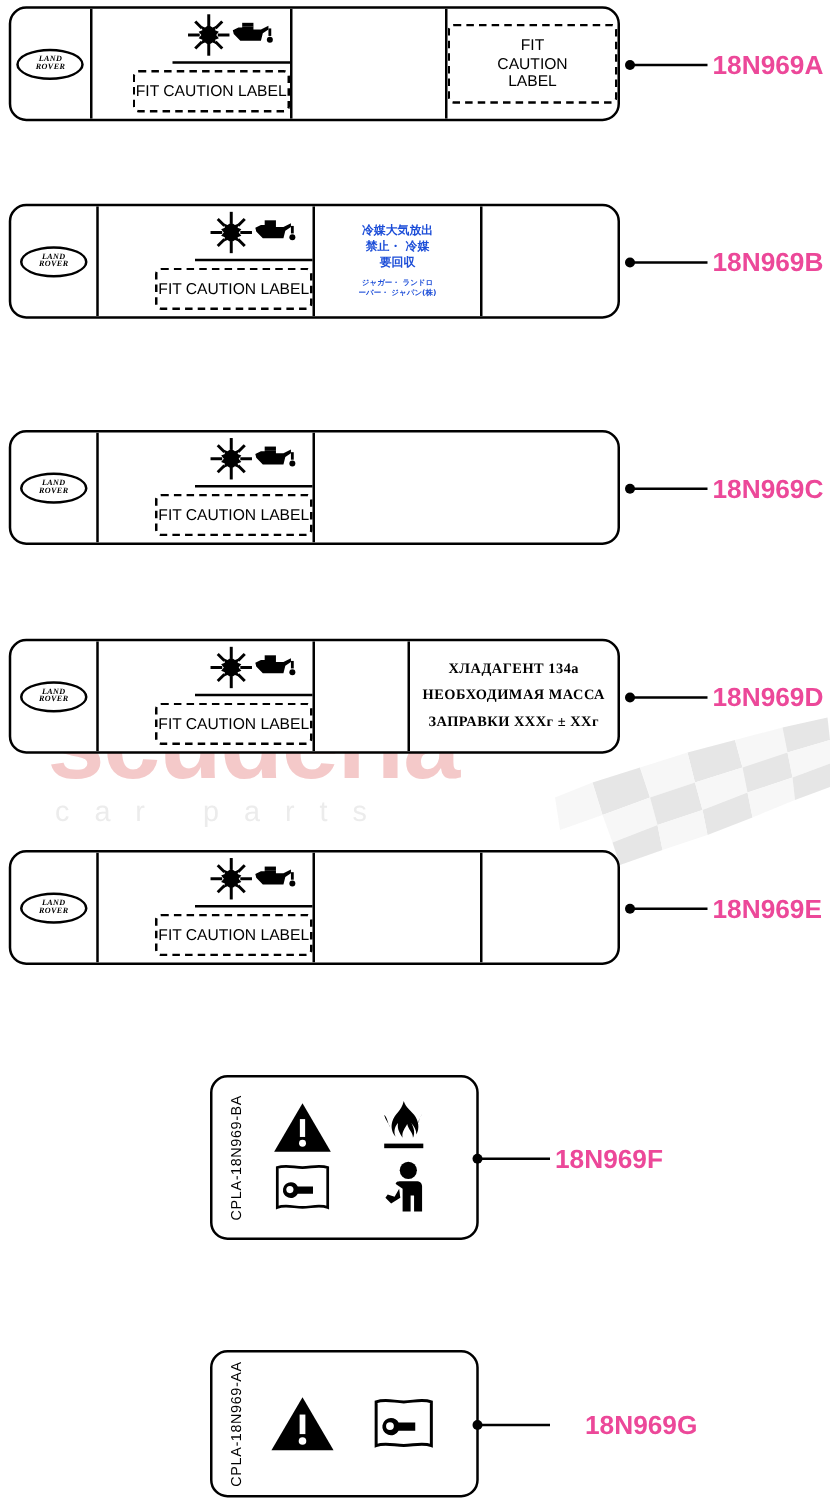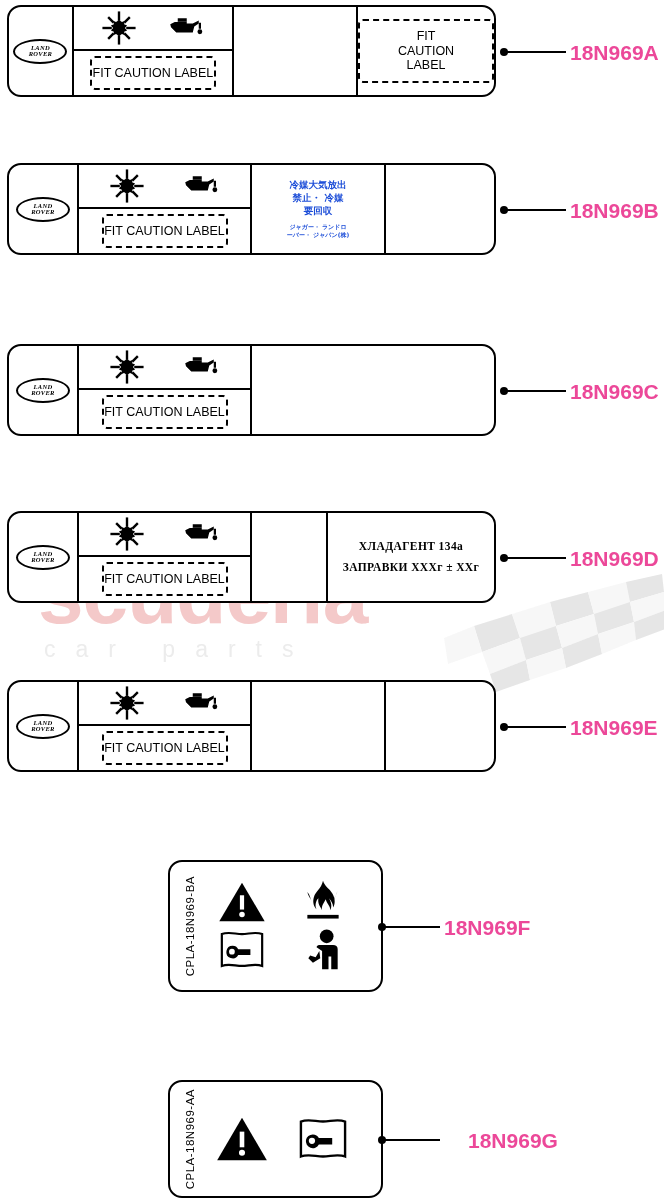--- a/index.html
+++ b/index.html
@@ -111,21 +111,21 @@
     line-height: 1.0;
   }
   .lr-oval span {
     font-size: 6.5px;
     font-weight: bold;
     font-style: italic;
     font-family: "Liberation Serif", serif;
     letter-spacing: 0.3px;
   }
 
-  .cell-icons { width: 173px; }
+  .cell-icons { width: 173px; align-items: flex-end; }
   .icons-top {
     height: 50%;
     border-bottom: 2.5px solid #000;
     display: flex;
     align-items: center;
     justify-content: space-around;
     padding: 0 12px;
   }
   .icons-bottom {
     height: 50%;
@@ -443,20 +443,21 @@
         </svg>
       </div>
       <div class="icons-bottom">
         <div class="dashed-box dashed-fit-small">FIT CAUTION LABEL</div>
       </div>
     </div>
     <div class="cell" style="width:76px;"></div>
     <div class="cell cell-blank" style="align-items:center; justify-content:center;">
       <div class="ru-block">
         <div>ХЛАДАГЕНТ  134a</div>
+        <div>НЕОБХОДИМАЯ  МАССА</div>
         <div>ЗАПРАВКИ XXXг ± XXг</div>
       </div>
     </div>
   </div>
   <div class="leader" style="left:500px; top:557px; width:66px;">
     <div class="leader-dot"></div>
     <div class="leader-line" style="width:60px;"></div>
   </div>
   <div class="partnum" style="left:570px; top:547px;">18N969D</div>
 

